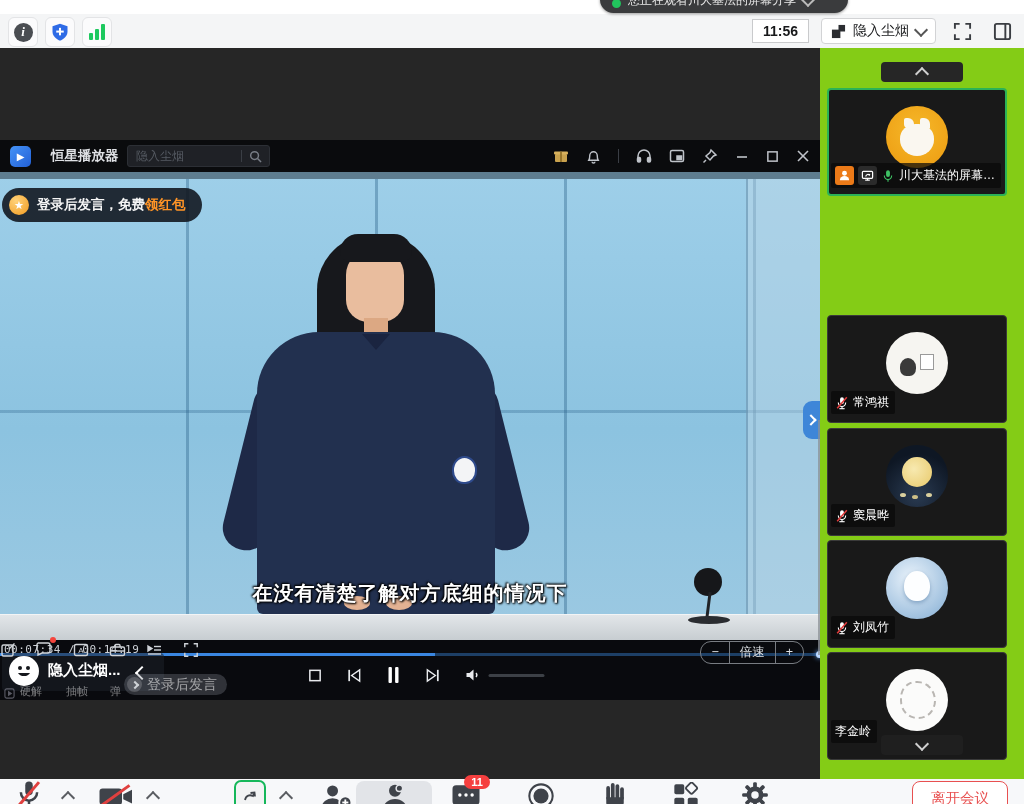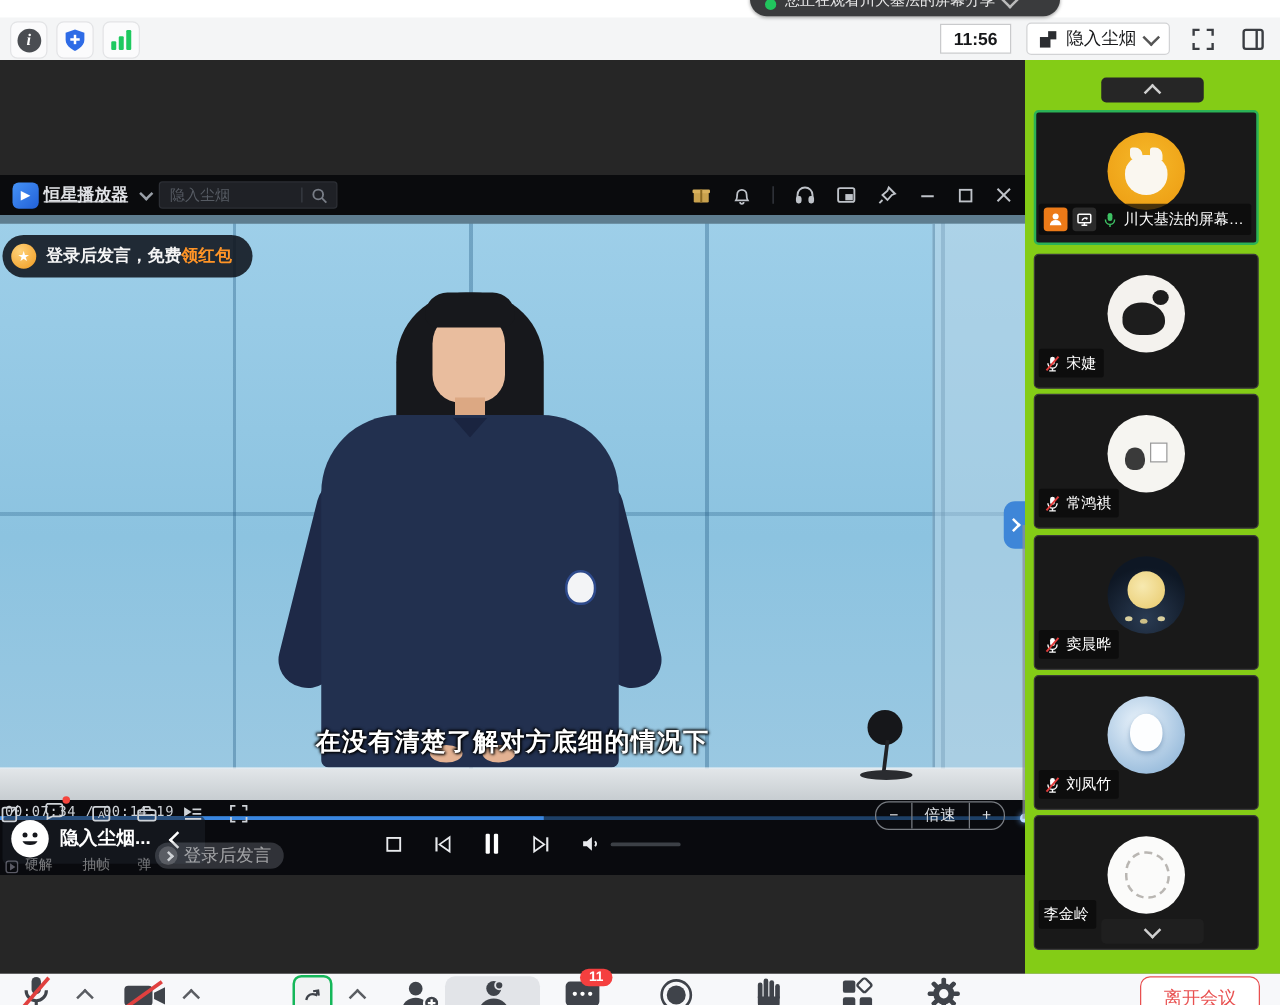--- a/index.html
+++ b/index.html
@@ -37,21 +37,21 @@
   
   .content{left:0;top:48px;width:1024px;height:731px;background:#161616;}
   .shared{left:0;top:0;width:820px;height:731px;background:#262626;}
 
   
   .player{left:0;top:92px;width:820px;height:560px;background:#0b0c0e;}
   .ptitle{left:0;top:0;width:820px;height:32px;background:#0a0b0d;display:flex;align-items:center;}
   .plogo{width:21px;height:21px;border-radius:5px;margin-left:10px;
          background:linear-gradient(135deg,#4593f7,#2260d6);color:#fff;font-size:10px;
          display:flex;align-items:center;justify-content:center;}
-  .pname{margin-left:4px;font-size:13.5px;color:#dfe1e5;font-weight:bold;display:flex;gap:10px;align-items:center;text-decoration:underline;}
+  .pname{margin-left:20px;font-size:13.5px;color:#dfe1e5;font-weight:bold;display:flex;gap:10px;align-items:center;}
   .psearch{left:127px;top:5px;width:143px;height:22px;background:#1f2126;border:1px solid #2c2f35;border-radius:3px;
            display:flex;align-items:center;box-sizing:border-box;}
   .psearch .ph{font-size:12px;color:#565b63;margin-left:8px;flex:1;}
   .psearch .div{width:1px;height:12px;background:#3a3e45;margin-right:7px;}
   .ptools{position:absolute;right:10px;top:0;height:32px;display:flex;gap:17px;align-items:center;}
   .ptools svg{display:block;}
   .vdiv{width:1px;height:14px;background:#3a3e45;}
 
   
   .video{left:0;top:32px;width:820px;height:468px;overflow:hidden;
@@ -433,33 +433,20 @@
           </span>
           <svg width="14" height="14" viewBox="0 0 16 16">
             <rect x="5.8" y="1.5" width="4.4" height="7.5" rx="2.2" fill="#3ec264"></rect>
             <path d="M3.8 7.5 a4.2 4.5 0 0 0 8.4 0" fill="none" stroke="#3ec264" stroke-width="1.3"></path>
             <line x1="8" y1="12" x2="8" y2="14.5" stroke="#3ec264" stroke-width="1.3"></line>
           </svg>
           <span class="nm">川大基法的屏幕…</span>
         </div>
       </div>
 
-      <div class="abs tile" style="top:155px">
-        <div class="avatar av-panda"></div>
-        <div class="nlabel">
-          <svg width="14" height="14" viewBox="0 0 16 16">
-            <rect x="5.8" y="1.5" width="4.4" height="7.5" rx="2.2" fill="#fff"></rect>
-            <path d="M3.8 7.5 a4.2 4.5 0 0 0 8.4 0" fill="none" stroke="#fff" stroke-width="1.3"></path>
-            <line x1="8" y1="12" x2="8" y2="14.5" stroke="#fff" stroke-width="1.3"></line>
-              <line x1="5" y1="14.5" x2="11" y2="14.5" stroke="#fff" stroke-width="1.3"></line>
-            <line x1="2.5" y1="14" x2="13.5" y2="1.5" stroke="#e03b3b" stroke-width="1.8"></line>
-          </svg>
-          <span class="nm">宋婕</span>
-        </div>
-      </div>
 
       <div class="abs tile" style="top:267px">
         <div class="avatar av-child"></div>
         <div class="nlabel">
           <svg width="14" height="14" viewBox="0 0 16 16">
             <rect x="5.8" y="1.5" width="4.4" height="7.5" rx="2.2" fill="#fff"></rect>
             <path d="M3.8 7.5 a4.2 4.5 0 0 0 8.4 0" fill="none" stroke="#fff" stroke-width="1.3"></path>
             <line x1="8" y1="12" x2="8" y2="14.5" stroke="#fff" stroke-width="1.3"></line>
               <line x1="5" y1="14.5" x2="11" y2="14.5" stroke="#fff" stroke-width="1.3"></line>
             <line x1="2.5" y1="14" x2="13.5" y2="1.5" stroke="#e03b3b" stroke-width="1.8"></line>

